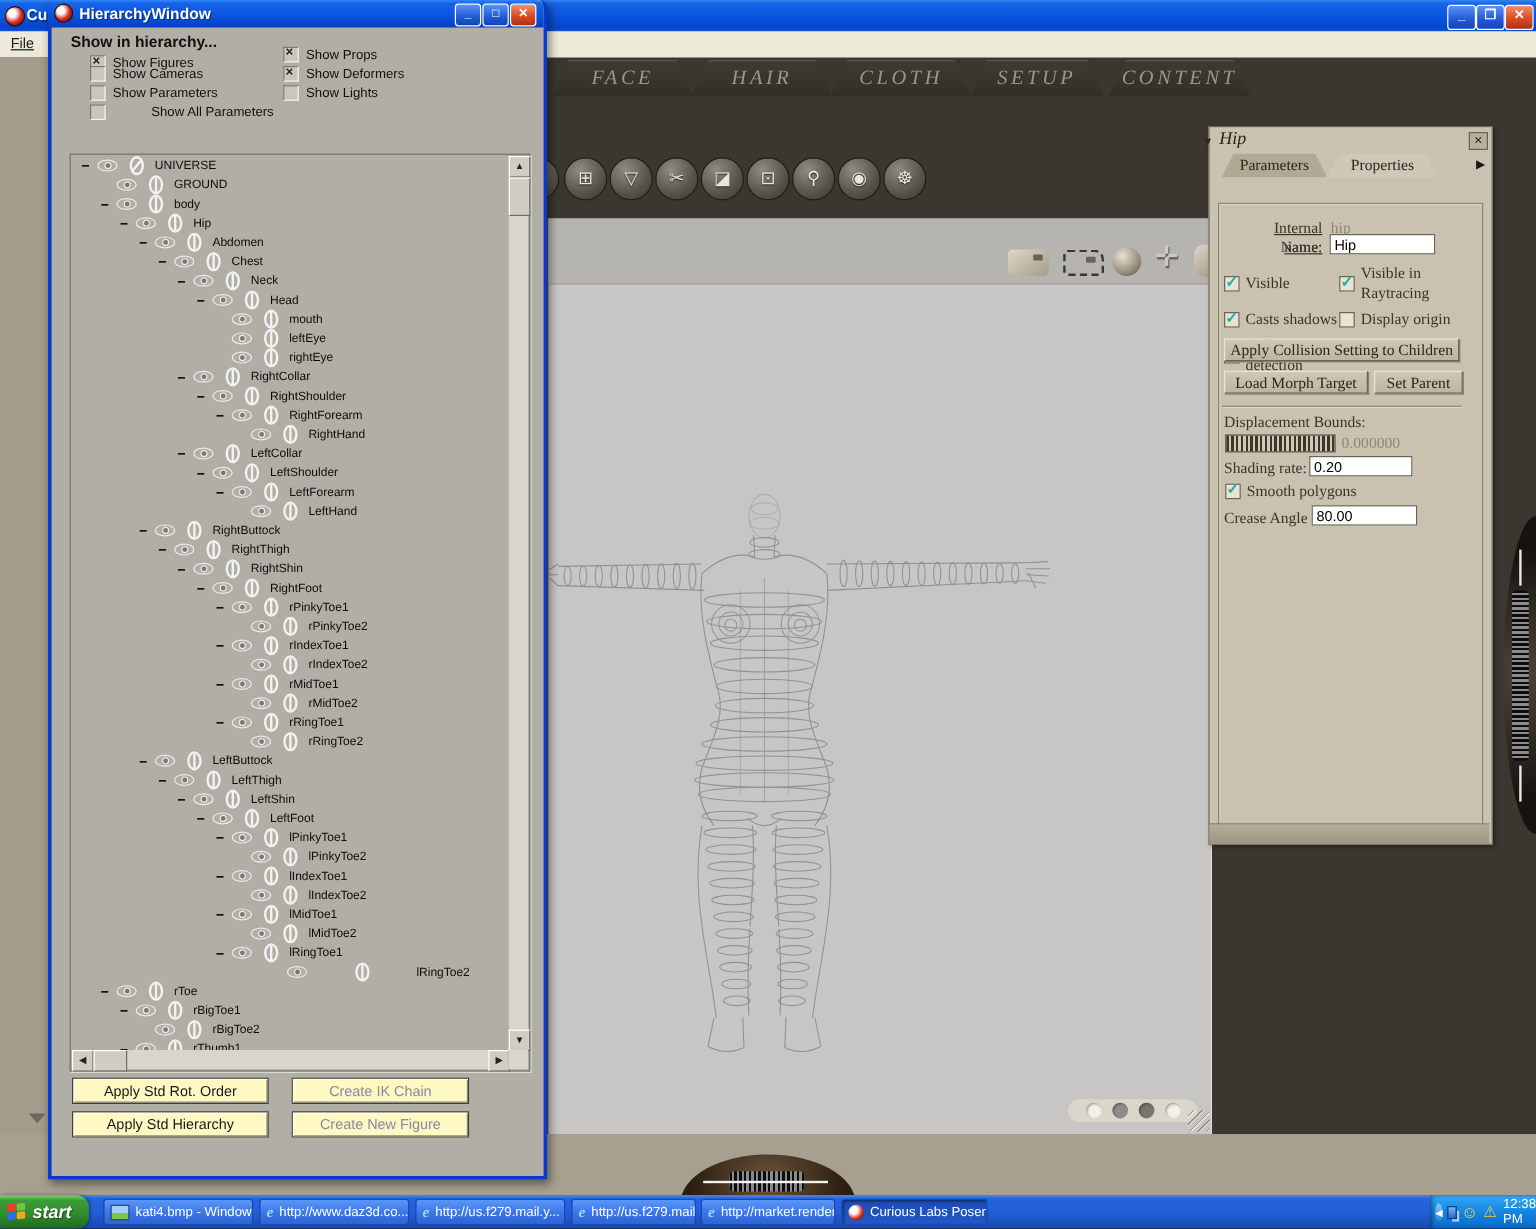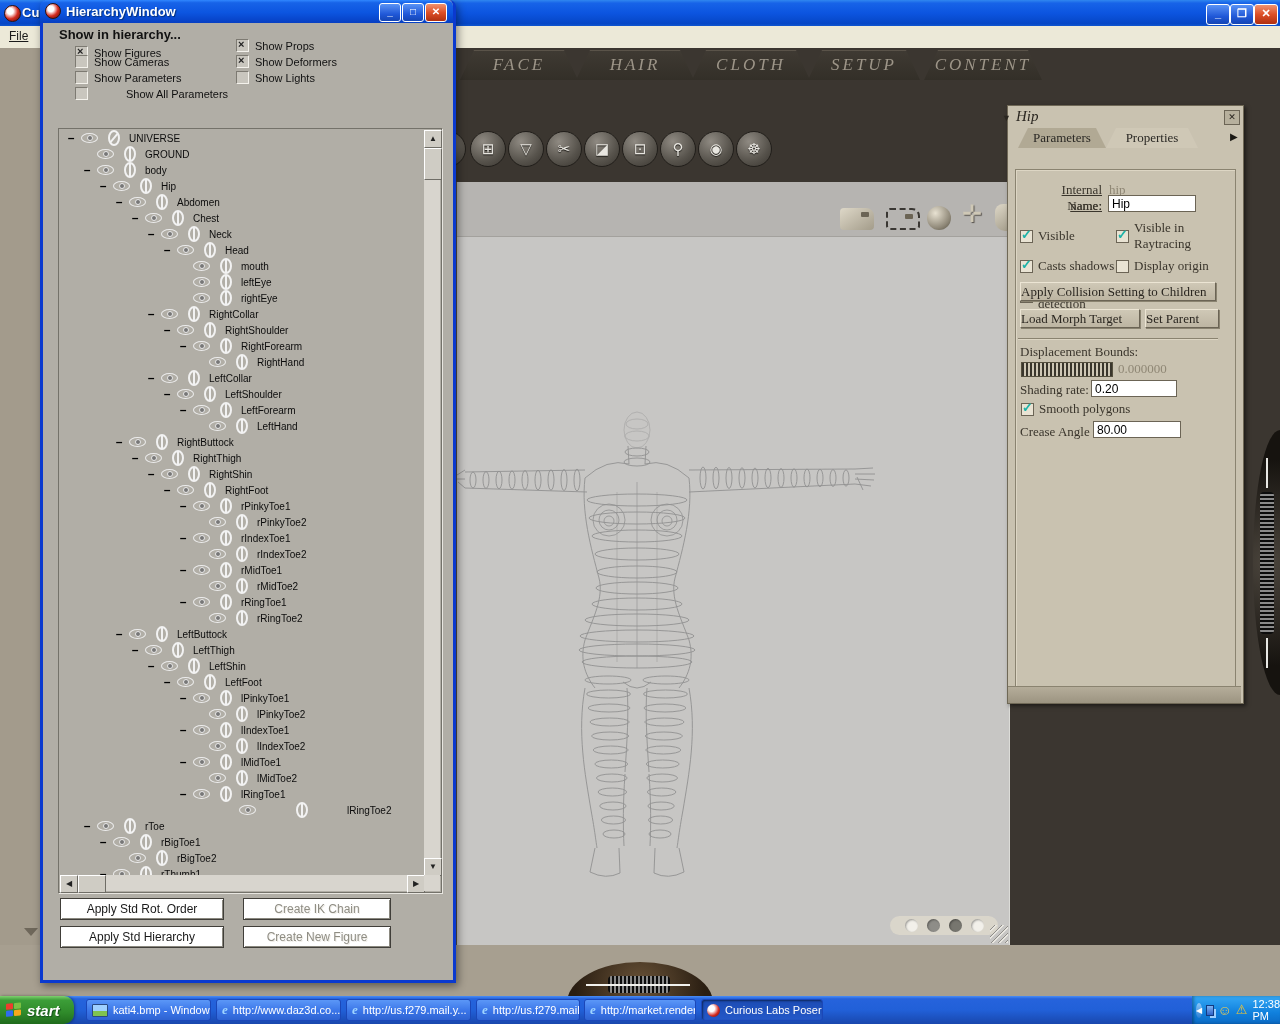--- a/index.html
+++ b/index.html
@@ -83,21 +83,21 @@
   .pvalue-dim{font-size:13px;color:#8f8775;}
   .pinput{position:absolute;background:#fff;border:1px solid #6b6455;font:12px "Liberation Sans",sans-serif;
     padding:0 3px;height:15px;}
   .pcheck{width:11px;height:11px;background:#e9e3d3;border:1px solid #6b6455;position:relative;flex:none;}
   .pcheck.on::after{content:'✓';position:absolute;left:0;top:-4px;color:#1fb3a8;font-weight:bold;font-size:13px;}
   .pcheckrow{display:flex;align-items:center;gap:5px;font-size:13px;color:#3a352c;}
   #hip-checkgrid{left:12px;top:114px;width:200px;display:grid;grid-template-columns:96px 112px;row-gap:6px;}
   .pbutton{position:absolute;background:linear-gradient(180deg,#cfc8b6,#bdb5a2);
     border-top:1px solid #ece5d4;border-left:1px solid #ece5d4;border-right:1px solid #6b6455;
     border-bottom:1px solid #6b6455;box-shadow:1px 1px 0 #8a8370;
-    font:13px "Liberation Serif",serif;color:#2a2620;}
+    font:13px "Liberation Serif",serif;color:#2a2620;text-align:center;}
   #hip-sep{left:10px;top:232px;width:200px;height:1px;background:#8a8370;box-shadow:0 1px 0 #ddd6c4;}
   #hip-dial{left:13px;top:256px;width:90px;height:13px;border:1px solid #55503f;
     background:repeating-linear-gradient(90deg,#3a362c 0 2px,#cfc8b6 2px 4px);}
   #hip-footer{left:0px;top:580px;width:233px;height:16px;background:linear-gradient(180deg,#b5ad9a,#9c9481);
     border-top:1px solid #8a8370;}
 
   
   #right-wheel{left:1247px;top:430px;width:33px;height:265px;overflow:hidden;}
   #right-wheel-body{position:absolute;left:6px;top:0;width:54px;height:265px;border-radius:50%;
     background:radial-gradient(circle at 30% 50%,#4a443c,#16130f 75%);}
@@ -136,21 +136,21 @@
     position:relative;flex:none;}
   .tcirc::after{content:'';position:absolute;left:50%;top:0;bottom:0;width:2px;background:#f2f2f2;
     transform:translateX(-50%);}
   .tcirc.uni::after{transform:translateX(-50%) rotate(40deg);}
   .sbtn{position:absolute;width:16px;height:16px;background:#cfccc4;text-align:center;
     font-size:8px;line-height:16px;color:#222;
     border-top:1px solid #fff;border-left:1px solid #fff;border-bottom:1px solid #6f6d66;border-right:1px solid #6f6d66;}
   .strack{position:absolute;background:#d8d5ce;}
   .sthumb{position:absolute;background:#cfccc4;
     border-top:1px solid #fff;border-left:1px solid #fff;border-bottom:1px solid #6f6d66;border-right:1px solid #6f6d66;}
-  .hier-btn{position:absolute;height:20px;background:#ffffff;border:1px solid #403e39;
+  .hier-btn{position:absolute;height:20px;background:#fef9c3;border:1px solid #403e39;
     box-shadow:inset 1px 1px 0 #fff,inset -1px -1px 0 #8a887f;
     font:12px "Liberation Sans",sans-serif;color:#1a1a1a;text-align:center;line-height:20px;}
   .hier-btn.disabled{color:#8f8d84;text-shadow:1px 1px 0 #f0eee8;}
 
   
   #taskbar{left:0;top:996px;width:1280px;height:28px;z-index:30;
     background:linear-gradient(180deg,#4a8ef6 0%,#2663dd 10%,#2160d8 50%,#1947ad 100%);}
   #start-button{left:0;top:0;width:74px;height:28px;border-radius:0 10px 10px 0;
     background:linear-gradient(180deg,#7fd06f 0%,#3c9e38 15%,#2f8a2a 60%,#1f6b1c 100%);
     box-shadow:1px 0 3px rgba(0,0,0,.4);display:flex;align-items:center;gap:4px;padding-left:6px;box-sizing:border-box;}

